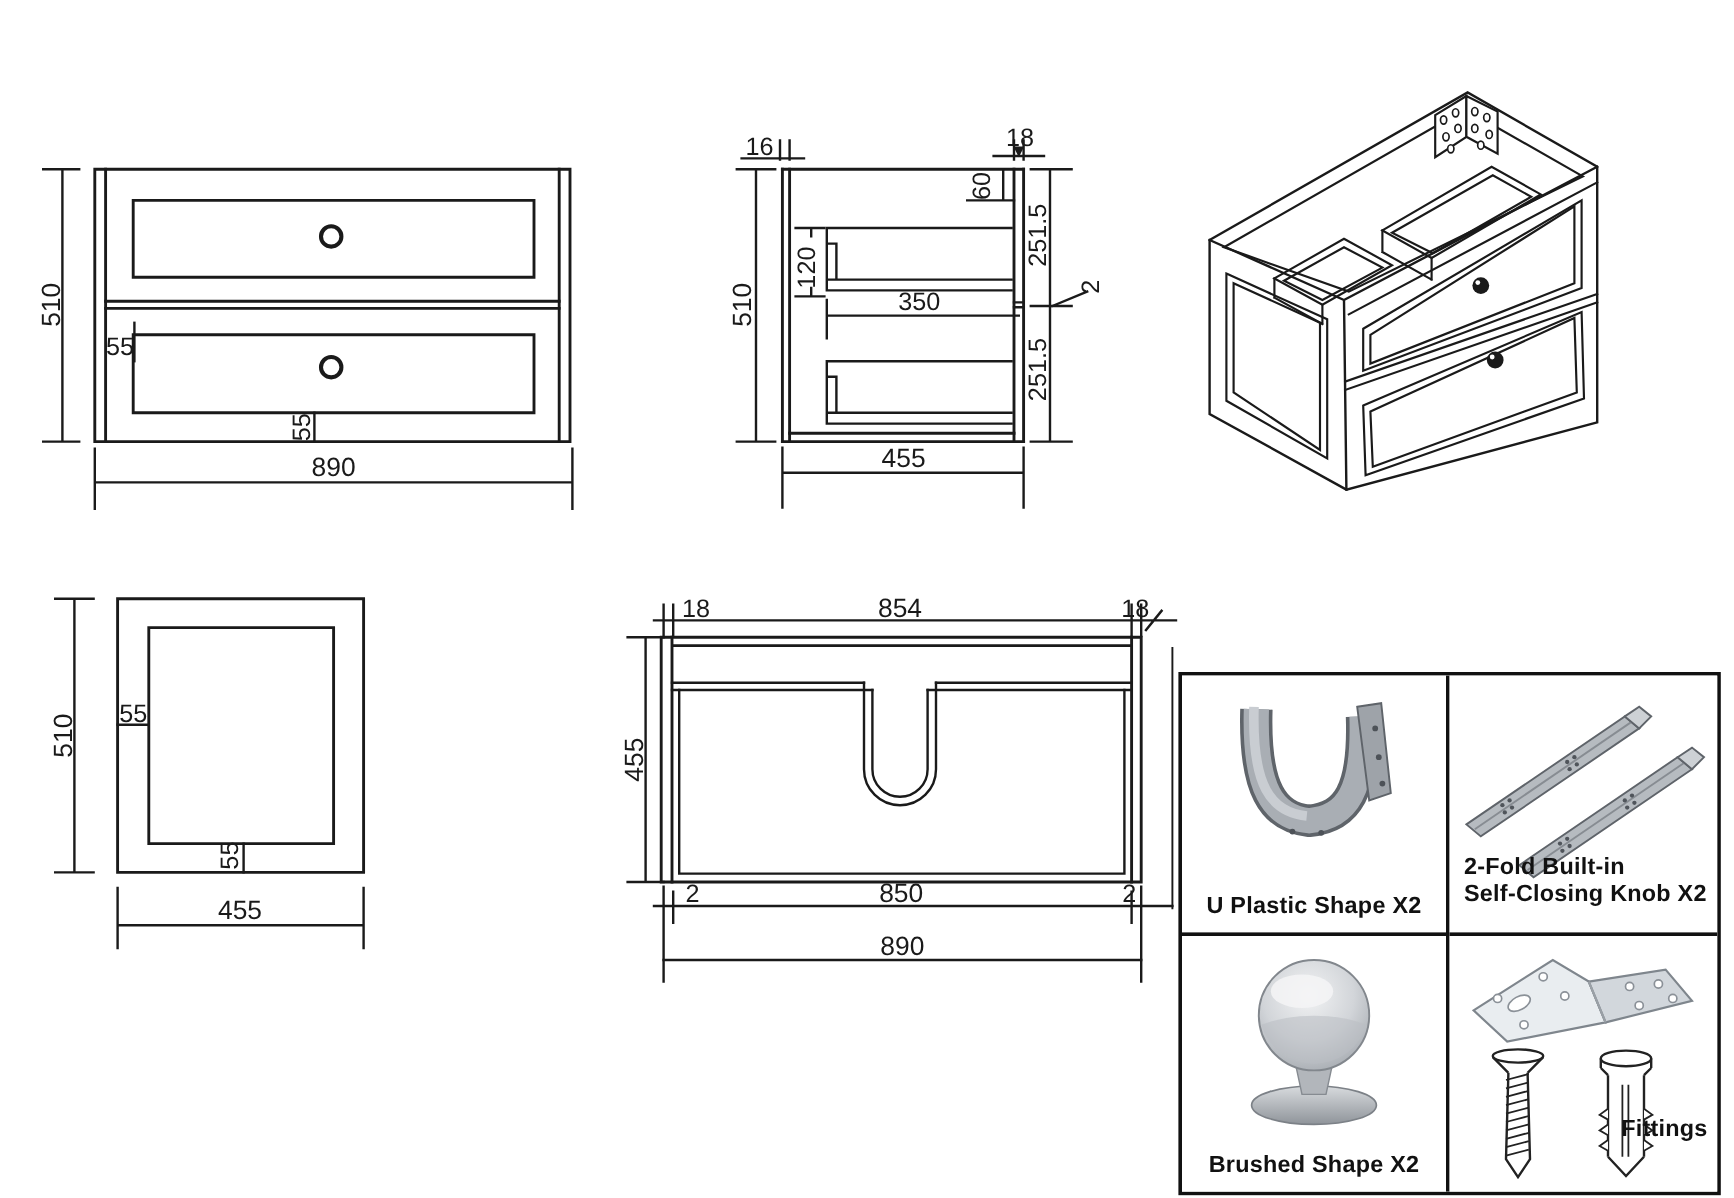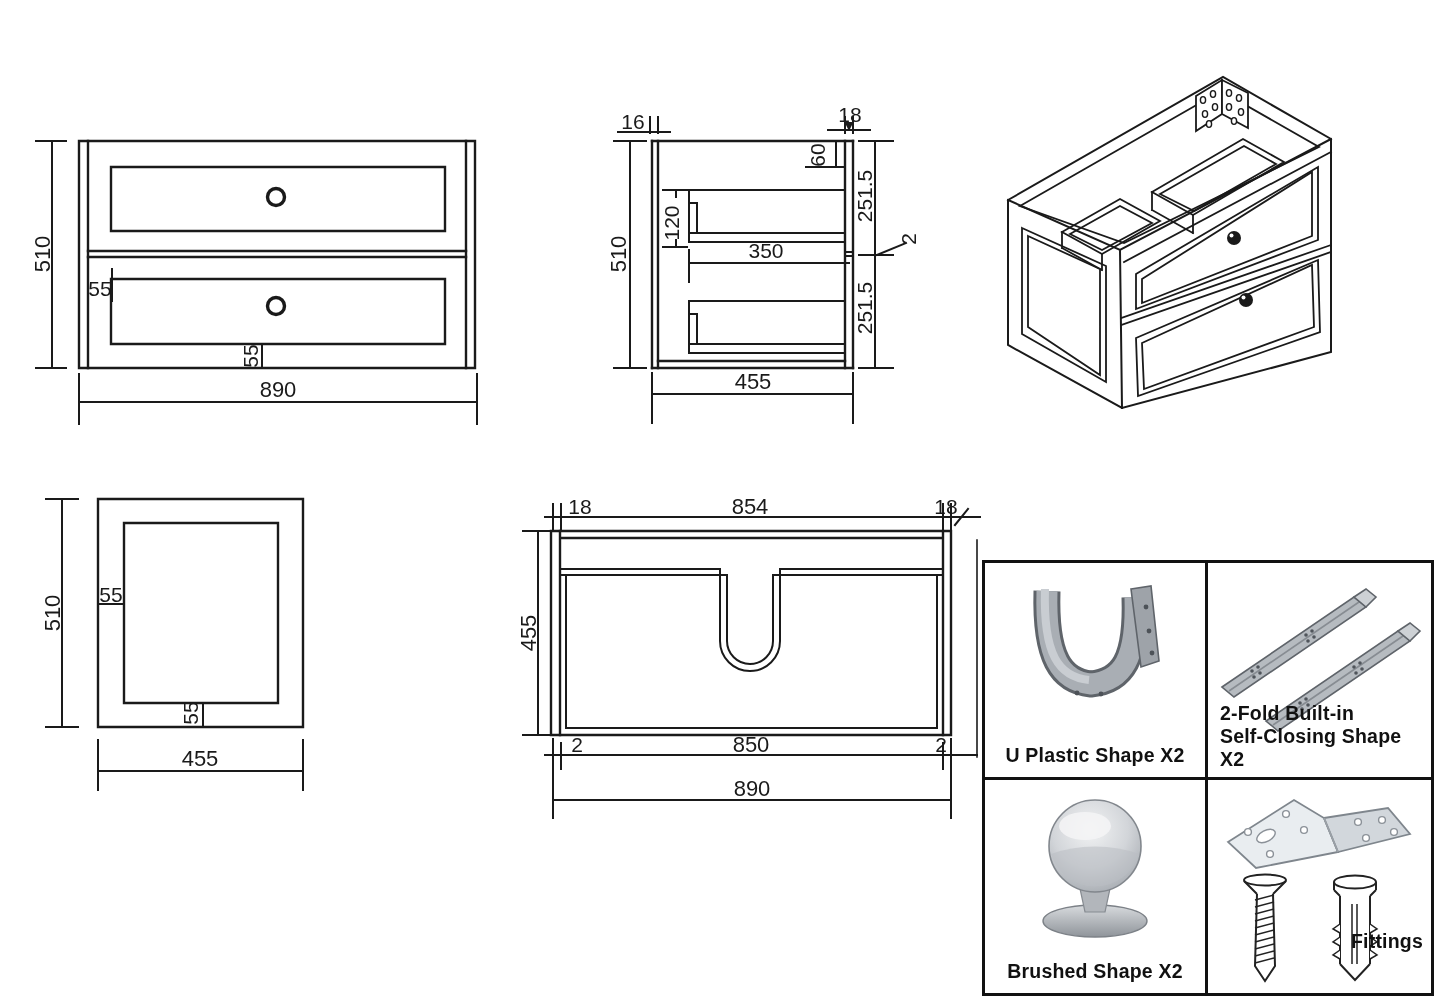--- a/index.html
+++ b/index.html
@@ -10,21 +10,21 @@
   .dim-sm{font-family:"Liberation Sans",sans-serif;font-size:21px;fill:#1a1a1a;}
   .parts-table{position:absolute;left:982px;top:560px;width:446px;height:430px;
                border:3px solid #111;display:grid;grid-template-columns:1fr 1fr;
                grid-template-rows:217px 1fr;background:#fff;}
   .cell{position:relative;overflow:hidden;background:#fff;}
   .cell.br{border-right:3px solid #111;}
   .cell.bb{border-bottom:3px solid #111;}
   .cell svg{position:absolute;left:0;top:0;}
   .cell-label{position:absolute;left:0;right:0;bottom:10px;text-align:center;
               font-weight:600;font-size:19.5px;color:#111;letter-spacing:0.2px;}
-  .cell-label.two-line{bottom:6px;text-align:left;padding-left:12px;line-height:1.18;}
+  .cell-label.two-line{bottom:20px;text-align:left;padding-left:12px;line-height:1.18;}
   .cell-label.side{left:auto;right:4px;bottom:auto;top:150px;width:auto;padding:0 4px;}
 </style>
 </head>
 <body>
 
 <div id="canvas">
 
 <svg id="drawing-svg" width="1445" height="998" viewBox="0 0 1445 998">
   <g fill="none" stroke="#1a1a1a" stroke-width="2.4" stroke-linecap="square">
 
@@ -236,21 +236,21 @@
               <circle cx="100" cy="142" r="1.8"></circle>
           <circle cx="146" cy="104" r="1.8"></circle>
               <circle cx="152" cy="100" r="1.8"></circle>
           <circle cx="148" cy="110" r="1.8"></circle>
               <circle cx="154" cy="106" r="1.8"></circle>
         </g>
       </g>
     </svg>
     <div class="cell-label two-line">
       <div>2-Fold Built-in</div>
-      <div>Self-Closing Shape  X2</div>
+      <div>Self-Closing Knob  X2</div>
     </div>
   </div>
 
   <div class="cell br">
     <svg width="220" height="175" viewBox="0 0 220 175">
       <defs>
         <radialGradient id="knobHead" cx="45%" cy="32%" r="75%">
           <stop offset="0%" stop-color="#f2f3f4"></stop>
           <stop offset="55%" stop-color="#d2d5d9"></stop>
           <stop offset="100%" stop-color="#a3a8ae"></stop>

